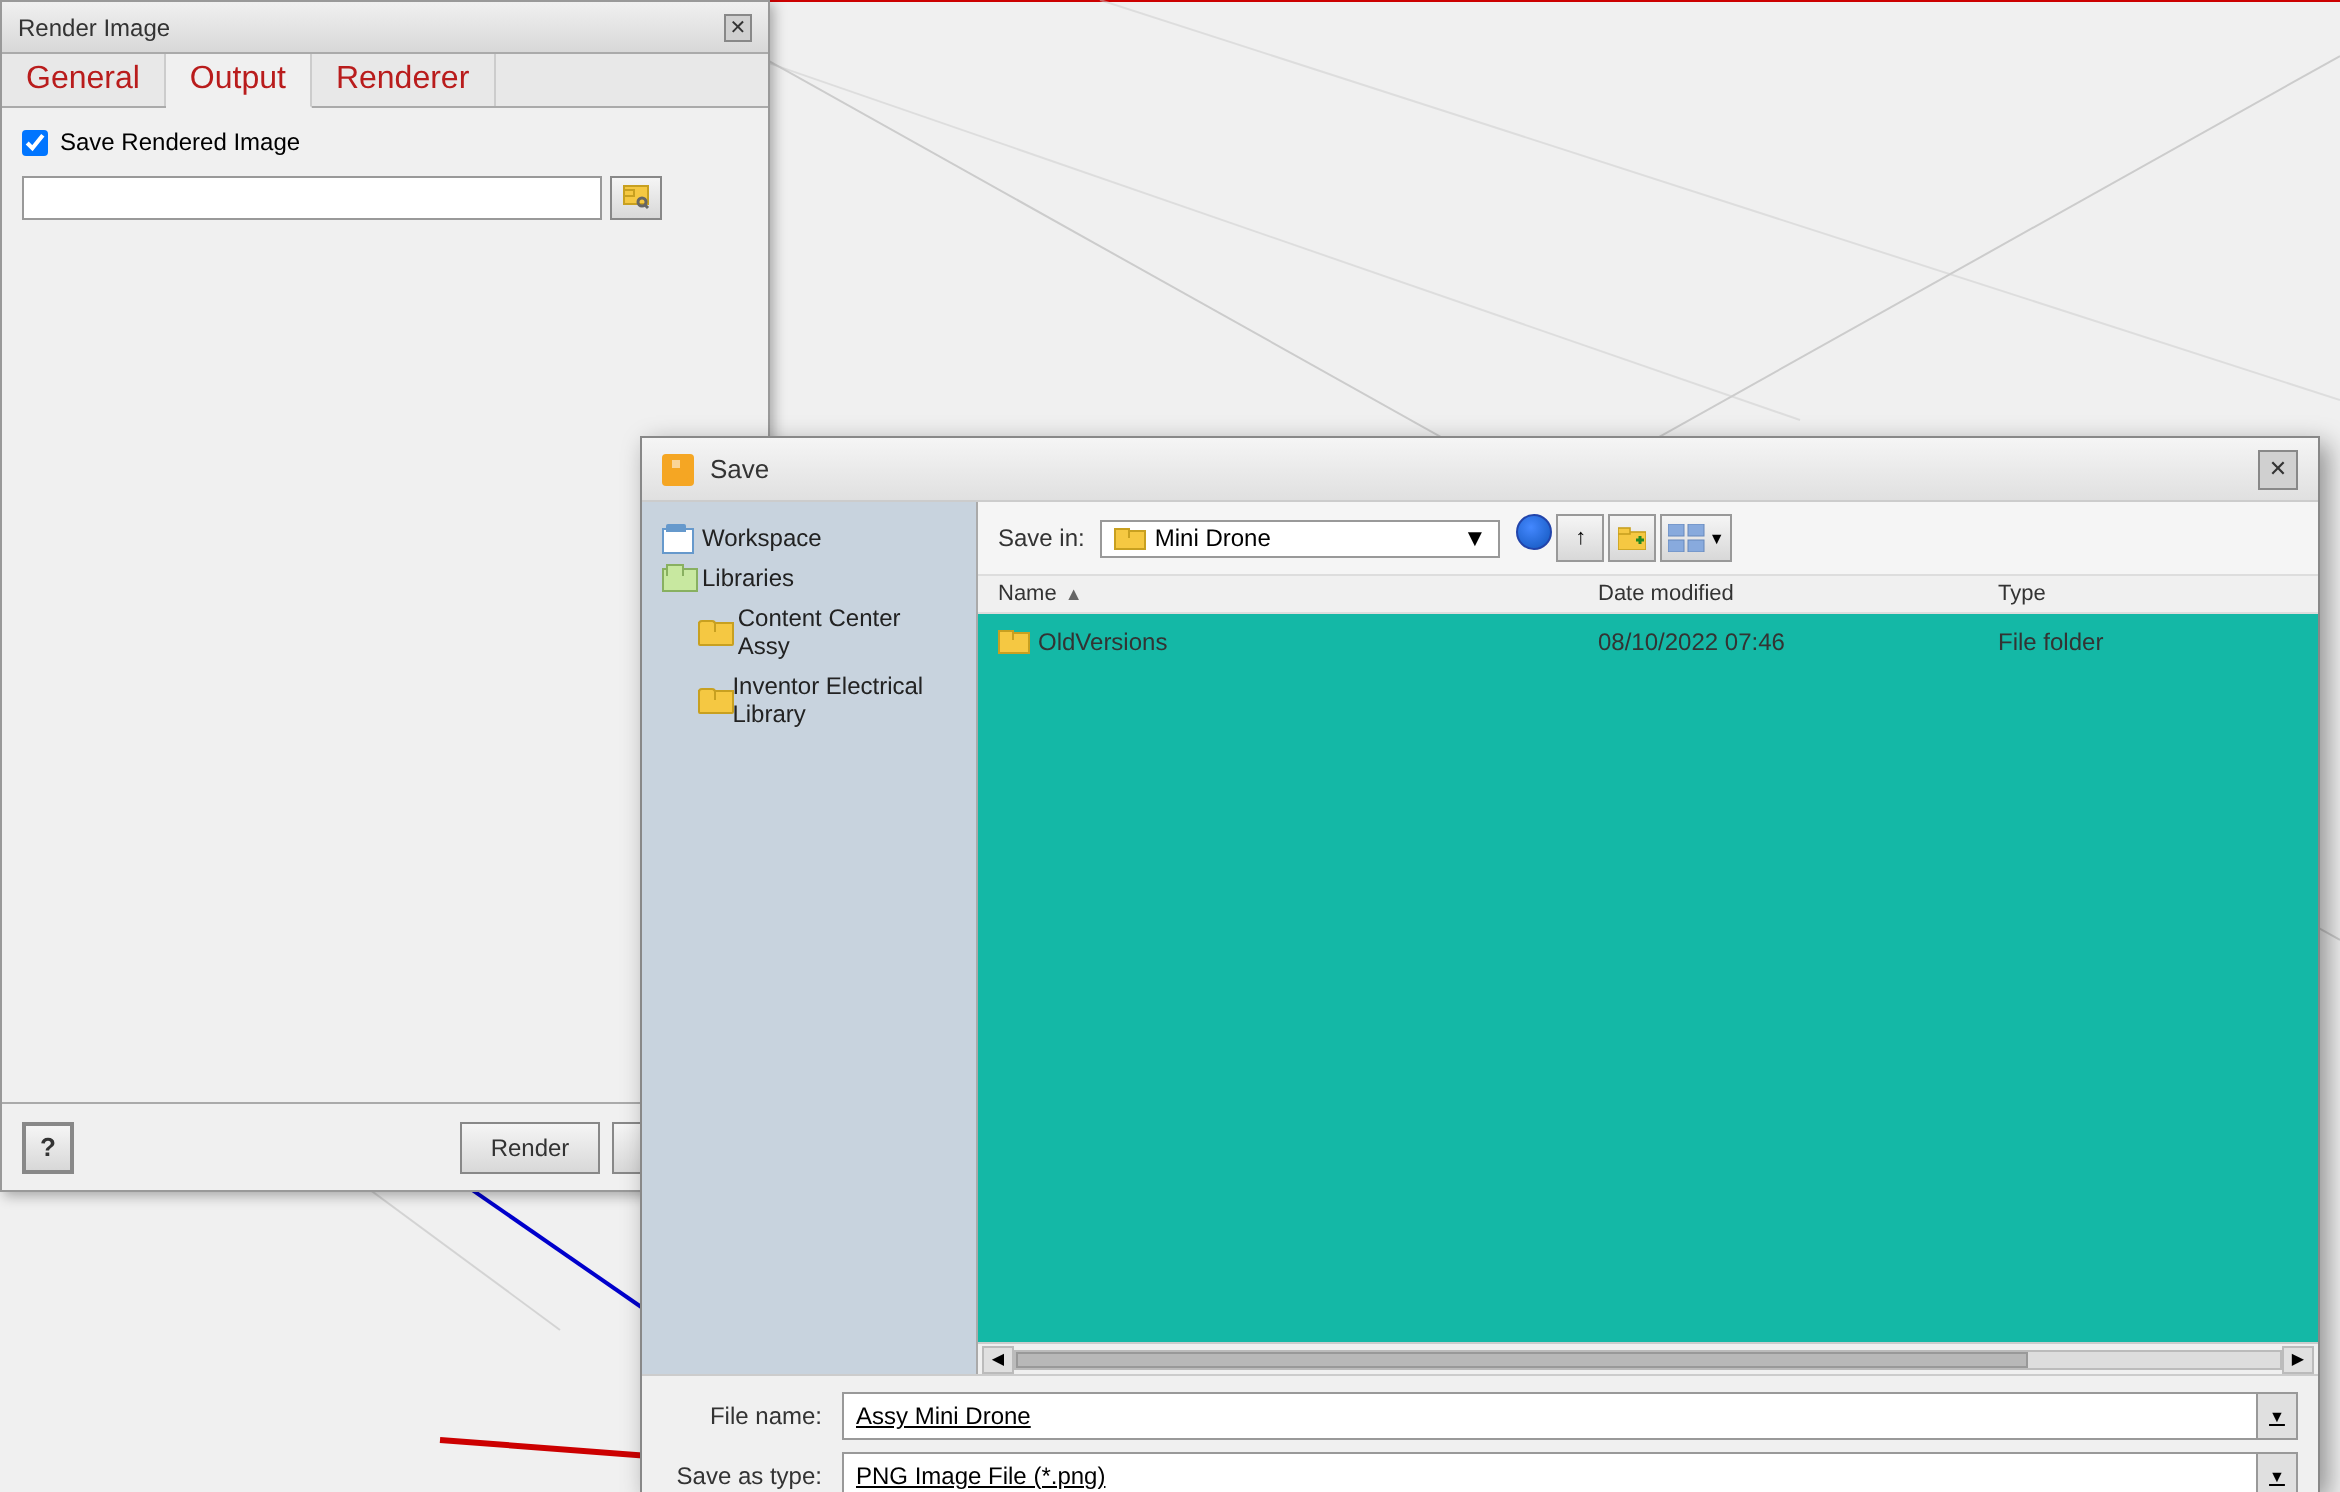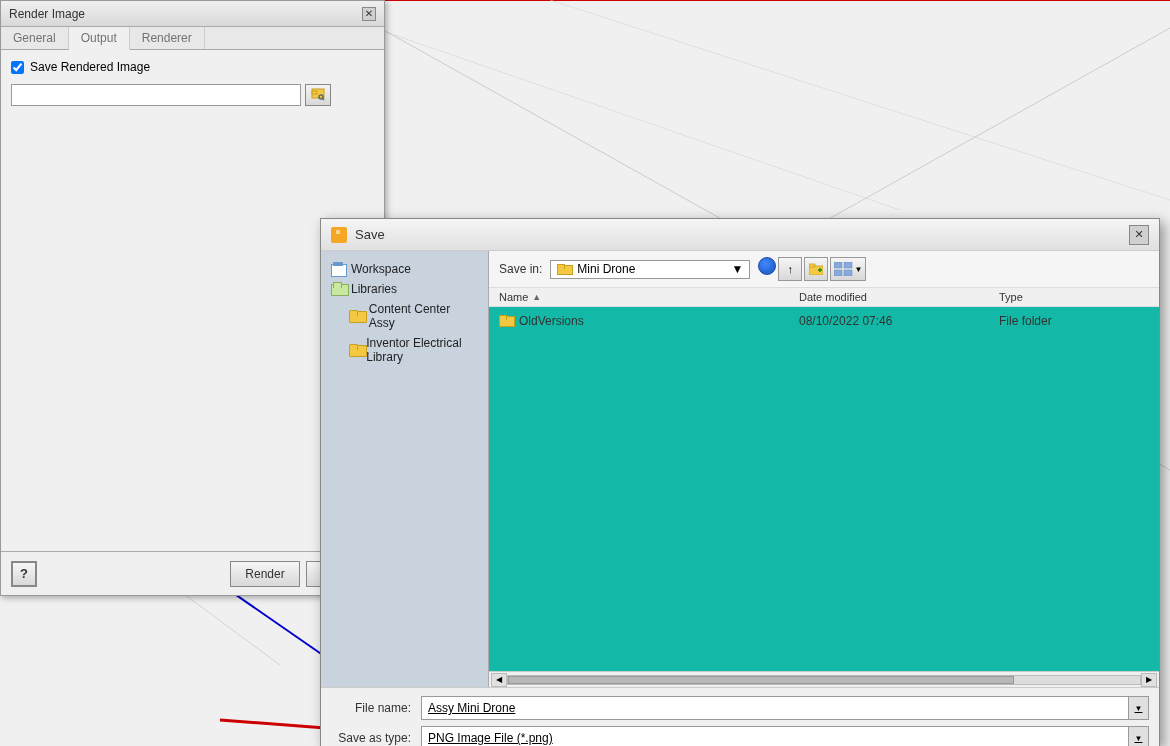--- a/index.html
+++ b/index.html
@@ -62,24 +62,24 @@
     }
 
     .render-panel-tabs {
       display: flex;
       border-bottom: 1px solid #aaa;
       background: #e8e8e8;
     }
 
     .render-tab {
       padding: 4px 12px;
-      font-size: 12px;
+      font-size: 16px;
       cursor: pointer;
       border-right: 1px solid #ccc;
-      color: #737373;
+      color: #b91c1c;
     }
 
     .render-tab.active {
       background: #f0f0f0;
       border-bottom: 1px solid #f0f0f0;
       margin-bottom: -1px;
       font-weight: normal;
     }
 
     .render-panel-body {

